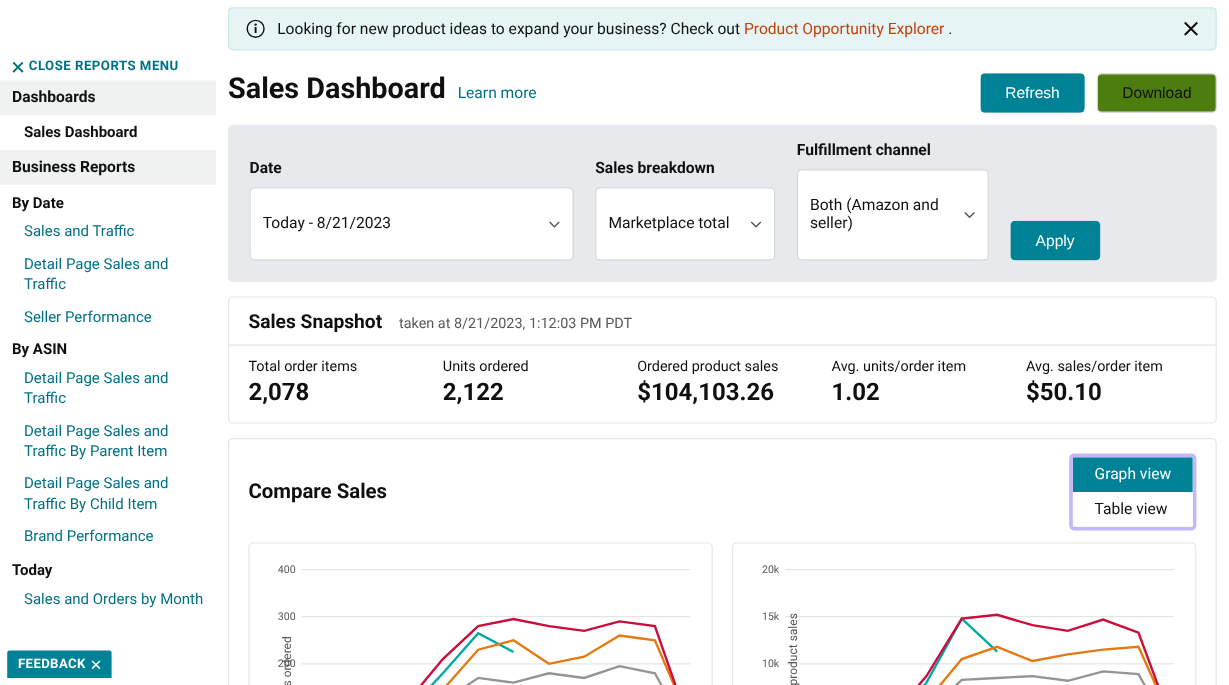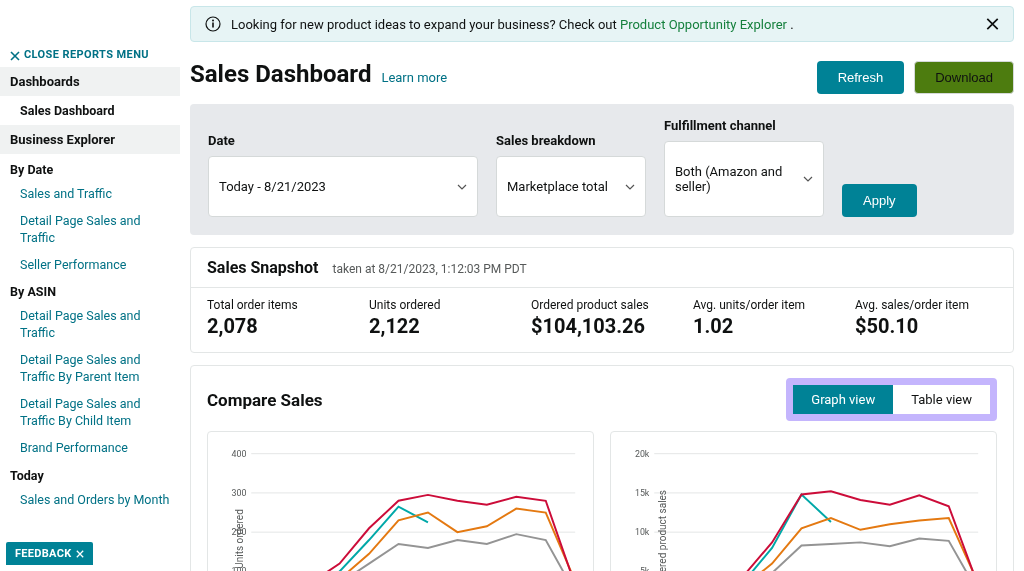--- a/index.html
+++ b/index.html
@@ -15,21 +15,21 @@
 .side-section-title { background: #F0F2F2; padding: 7px 10px; font-size: 13px; font-weight: 700; color: #0F1111; margin-bottom: 2px; }
 .side-group-label { font-size: 12.5px; font-weight: 700; padding: 6px 10px 4px 10px; color: #0F1111; }
 .side-link { display: block; padding: 5px 10px 5px 20px; color: #007185; font-size: 12.5px; text-decoration: none; line-height: 1.35; cursor: pointer; }
 .side-link.active { color: #0F1111; font-weight: 700; padding-left: 20px; }
 
 .feedback-btn { position: absolute; bottom: 6px; left: 6px; background: #008296; color: #fff; font-size: 11px; font-weight: 700; border-radius: 2px 2px 0 0; padding: 5px 9px; letter-spacing: 0.3px; display: flex; align-items: center; gap: 5px; cursor: pointer; }
 
 .banner { background: #E7F4F5; border: 1px solid #C8E6E9; border-radius: 4px; margin-top: 6px; padding: 9px 14px; display: flex; align-items: center; gap: 10px; position: relative; }
 .banner-info-icon { flex-shrink: 0; }
 .banner-text { font-size: 13px; }
-.banner-text a { color: #15803d; text-decoration: none; }
+.banner-text a { color: #c2410c; text-decoration: none; }
 .banner-close { position: absolute; right: 14px; top: 50%; transform: translateY(-50%); cursor: pointer; }
 
 .page-header { display: flex; align-items: baseline; justify-content: space-between; margin: 18px 0 10px 0; }
 .page-title-wrap { display: flex; align-items: baseline; gap: 10px; }
 .page-title { font-size: 24px; font-weight: 700; }
 .learn-more { color: #007185; font-size: 13px; text-decoration: none; cursor: pointer; }
 .header-actions { display: flex; gap: 10px; }
 .btn { border-radius: 4px; padding: 8px 20px; font-size: 13px; border: 1px solid transparent; cursor: pointer; font-weight: 400; }
 .btn-primary { background: #008296; color: #fff; }
 .btn-secondary { background: #4d7c0f; color: #0F1111; border-color: #D5D9D9; }
@@ -48,21 +48,21 @@
 .snapshot-title { font-size: 16px; font-weight: 700; }
 .snapshot-time { font-size: 12px; color: #565959; }
 .snapshot-row { display: flex; padding: 10px 16px 14px 16px; gap: 20px; }
 .metric { flex: 1; }
 .metric-label { font-size: 12px; color: #0F1111; }
 .metric-value { font-size: 20px; font-weight: 700; margin-top: 2px; }
 
 .compare { border: 1px solid #E3E6E6; border-radius: 4px; margin-top: 12px; padding: 12px 16px 4px 16px; }
 .compare-header { display: flex; justify-content: space-between; align-items: center; margin-bottom: 10px; }
 .compare-title { font-size: 17px; font-weight: 700; }
-.toggle { display: flex; border: 7px solid #c4b5fd; border-radius: 4px; overflow: hidden; }
+.toggle { display: flex; border: 3px solid #c4b5fd; border-radius: 4px; overflow: hidden; flex-direction: column; }
 .toggle-opt { padding: 7px 18px; font-size: 13px; cursor: pointer; background: #fff; }
 .toggle-opt.active { background: #008296; color: #fff; }
 
 .charts-row { display: flex; gap: 16px; }
 .chart-card { flex: 1; border: 1px solid #E3E6E6; border-radius: 4px; padding: 10px 8px 4px 4px; position: relative; }
 .chart-ylabel { position: absolute; left: 2px; top: 50%; transform: translateY(-50%) rotate(-90deg); transform-origin: center; font-size: 10px; color: #565959; white-space: nowrap; }
 .chart-svg { width: 100%; height: 200px; display: block; }
 .axis-text { font-size: 9px; fill: #565959; }
 .grid-line { stroke: #E3E6E6; stroke-width: 1; }
 .series-line { fill: none; stroke-width: 2; }
@@ -75,21 +75,21 @@
     <div class="close-reports">
       <svg viewBox="0 0 10 10">
           <path d="M1 1 L9 9 M9 1 L1 9" stroke="#007185" stroke-width="1.6" fill="none"></path>
         </svg>
       <span>CLOSE REPORTS MENU</span>
     </div>
 
     <div class="side-section-title">Dashboards</div>
     <a class="side-link active">Sales Dashboard</a>
 
-    <div class="side-section-title">Business Explorer</div>
+    <div class="side-section-title">Business Reports</div>
 
     <div class="side-group-label">By Date</div>
     <a class="side-link">Sales and Traffic</a>
     <a class="side-link">Detail Page Sales and Traffic</a>
     <a class="side-link">Seller Performance</a>
 
     <div class="side-group-label">By ASIN</div>
     <a class="side-link">Detail Page Sales and Traffic</a>
     <a class="side-link">Detail Page Sales and Traffic By Parent Item</a>
     <a class="side-link">Detail Page Sales and Traffic By Child Item</a>

